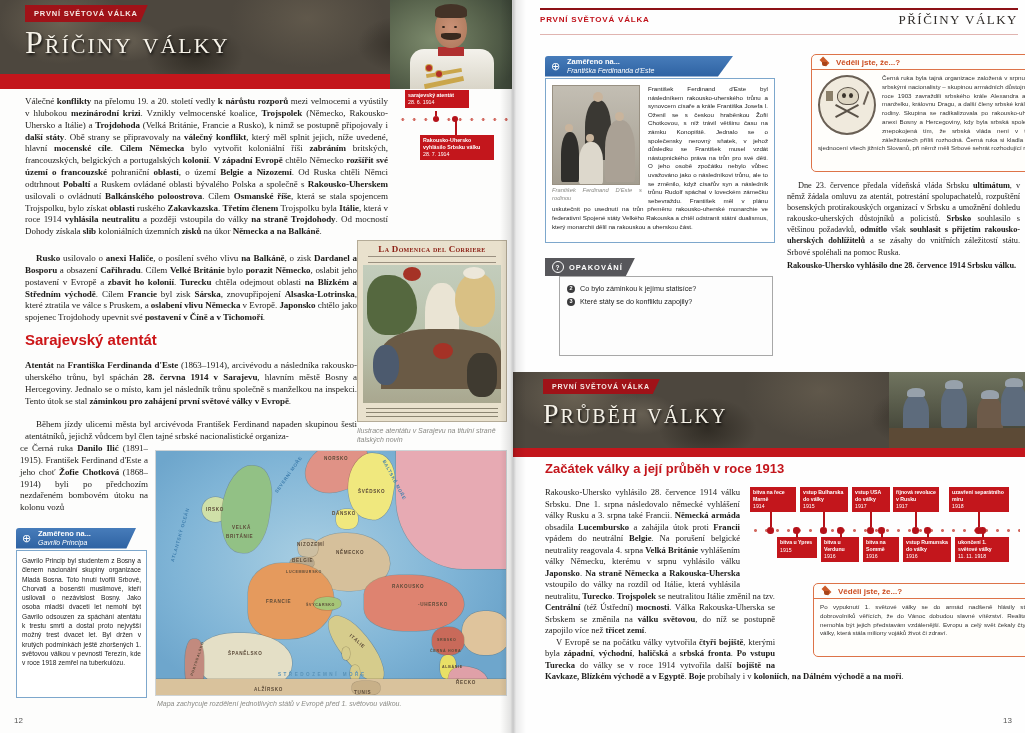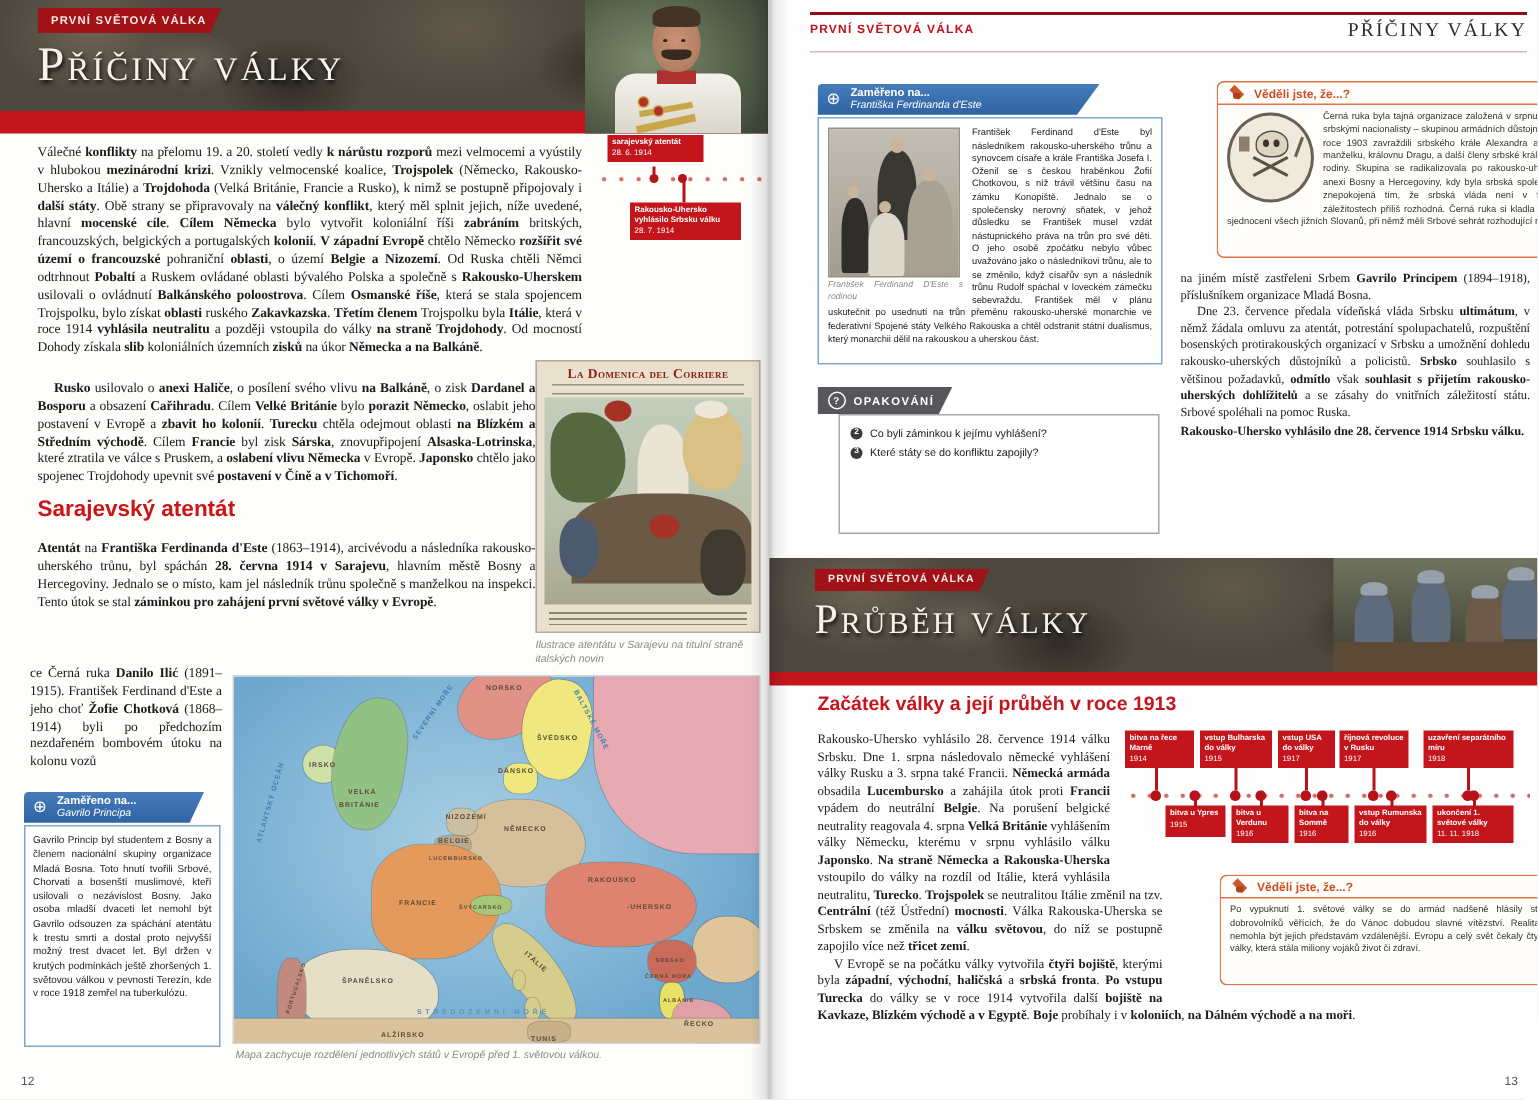--- a/index.html
+++ b/index.html
@@ -230,20 +230,21 @@
       </div>
       <div class="mag-footer"></div>
     </div>
     <div class="caption" style="left:357px;top:426px;width:148px;">Ilustrace atentátu v Sarajevu na titulní straně italských novin</div>
 
     <div class="para bodytx ind" style="left:25px;top:253px;width:332px;"><b>Rusko</b> usilovalo o <b>anexi Haliče</b>, o posílení svého vlivu <b>na Balkáně</b>, o zisk <b>Dardanel a Bosporu</b> a obsazení <b>Cařihradu</b>. Cílem <b>Velké Británie</b> bylo <b>porazit Německo</b>, oslabit jeho postavení v Evropě a <b>zbavit ho kolonií</b>. <b>Turecku</b> chtěla odejmout oblasti <b>na Blízkém a Středním východě</b>. Cílem <b>Francie</b> byl zisk <b>Sárska</b>, znovupřipojení <b>Alsaska-Lotrinska</b>, které ztratila ve válce s Pruskem, a <b>oslabení vlivu Německa</b> v Evropě. <b>Japonsko</b> chtělo jako spojenec Trojdohody upevnit své <b>postavení v Číně a v Tichomoří</b>.</div>
 
     <h2 class="sec-head" style="left:25px;top:331px;">Sarajevský atentát</h2>
 
     <div class="para bodytx" style="left:25px;top:360px;width:332px;"><b>Atentát</b> na <b>Františka Ferdinanda d'Este</b> (1863–1914), arcivévodu a následníka rakousko-uherského trůnu, byl spáchán <b>28. června 1914 v Sarajevu</b>, hlavním městě Bosny a Hercegoviny. Jednalo se o místo, kam jel následník trůnu společně s manželkou na inspekci. Tento útok se stal <b>záminkou pro zahájení první světové války v Evropě</b>.</div>
+    <div class="para bodytx ind" style="left:25px;top:419px;width:332px;">Během jízdy ulicemi města byl arcivévoda František Ferdinand napaden skupinou šesti atentátníků, jejichž vůdcem byl člen tajné srbské nacionalistické organiza-</div>
     <div class="para bodytx" style="left:20px;top:443px;width:128px;">ce Černá ruka <b>Danilo Ilić</b> (1891–1915). František Ferdinand d'Este a jeho choť <b>Žofie Chotková</b> (1868–1914) byli po předchozím nezdařeném bombovém útoku na kolonu vozů</div>
 
     <div class="map">
       <div class="region" style="left:240px;top:-10px;width:122px;height:128px;background:#e7aab3;border-radius:0 0 0 55%;"></div>
       <div class="region" style="left:148px;top:-8px;width:66px;height:48px;background:#e09286;border-radius:60% 40% 50% 50%;transform:rotate(-18deg);"></div>
       <div class="region" style="left:192px;top:2px;width:46px;height:66px;background:#f0e87e;border-radius:50% 50% 40% 60%;transform:rotate(10deg);"></div>
       <div class="region" style="left:180px;top:58px;width:22px;height:20px;background:#f0e87e;border-radius:40%;"></div>
       <div class="region" style="left:46px;top:46px;width:27px;height:25px;background:#cfe0a8;border-radius:50%;"></div>
       <div class="region" style="left:66px;top:14px;width:48px;height:88px;background:#92c185;border-radius:60% 45% 50% 55%;transform:rotate(8deg);"></div>
       <div class="region" style="left:152px;top:82px;width:82px;height:58px;background:#d6c09b;border-radius:45% 55% 50% 50%;"></div>
@@ -346,33 +347,32 @@
           <span class="boneB"></span>
           <span class="flag"></span>
           <span class="knife"></span>
         </span>
         <span>Černá ruka byla tajná organizace založená v srpnu 1901 srbskými nacionalisty – skupinou armádních důstojníků. V roce 1903 zavraždili srbského krále Alexandra a jeho manželku, královnu Dragu, a další členy srbské královské rodiny. Skupina se radikalizovala po rakousko-uherské anexi Bosny a Hercegoviny, kdy byla srbská společnost znepokojená tím, že srbská vláda není v těchto záležitostech příliš rozhodná. Černá ruka si kladla za cíl sjednocení všech jižních Slovanů, při němž měli Srbové sehrát rozhodující roli.</span>
       </div>
     </div>
 
     <div style="position:absolute;left:222px;top:180px;width:285px;">
       <div style="float:left;width:52px;height:118px;"></div>
-      <p class="para bodytx" style="position:static;margin:0;font-size:8.3px;line-height:11.1px;">na jiném místě zastřeleni Srbem <b>Gavrilo Principem</b> (1894–1918), příslušníkem organizace Mladá Bosna.</p>
       <p class="para bodytx ind" style="position:static;margin:0;font-size:8.3px;line-height:11.1px;">Dne 23. července předala vídeňská vláda Srbsku <b>ultimátum</b>, v němž žádala omluvu za atentát, potrestání spolupachatelů, rozpuštění bosenských protirakouských organizací v Srbsku a umožnění dohledu rakousko-uherských důstojníků a policistů. <b>Srbsko</b> souhlasilo s většinou požadavků, <b>odmítlo</b> však <b>souhlasit s přijetím rakousko-uherských dohlížitelů</b> a se zásahy do vnitřních záležitostí státu. Srbové spoléhali na pomoc Ruska.</p>
       <p class="para bodytx" style="position:static;margin:2px 0 0 0;font-size:8.3px;line-height:11.1px;text-align:left;"><b>Rakousko-Uhersko vyhlásilo dne 28. července 1914 Srbsku válku.</b></p>
     </div>
 
     <div class="review-tab" style="left:32px;top:258px;">
       <span class="qmark">?</span>
       <span>OPAKOVÁNÍ</span>
     </div>
     <div class="review-body" style="left:46px;top:276px;width:214px;height:80px;">
         <div class="qrow">
           <span class="qnum">2</span>
-          <span>Co byli záminkou k jejímu vyhlášení?</span>
+          <span>Co bylo záminkou k jejímu statisíce?</span>
         </div>
         <div class="qrow">
           <span class="qnum">3</span>
           <span>Které státy se do konfliktu zapojily?</span>
         </div>
       </div>
 
     <div class="band" style="top:372px;height:76px;">
       <div class="ribbon" style="left:30px;top:7px;height:15px;font-size:7px;">PRVNÍ SVĚTOVÁ VÁLKA</div>
       <div class="band-title" style="left:30px;top:26px;font-size:28px;">Průběh války</div>

